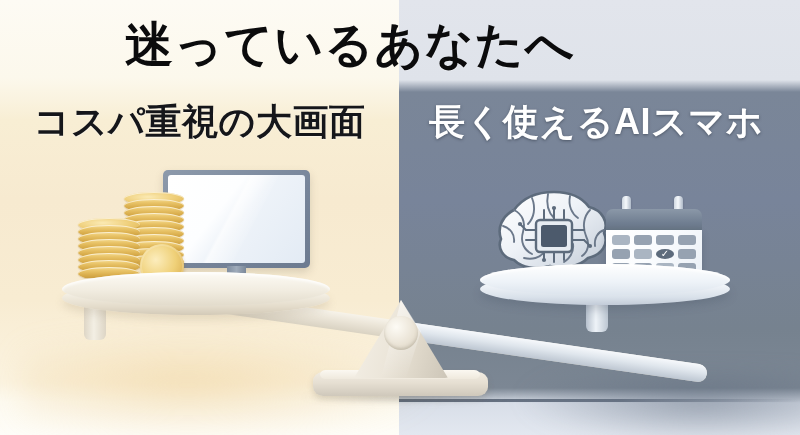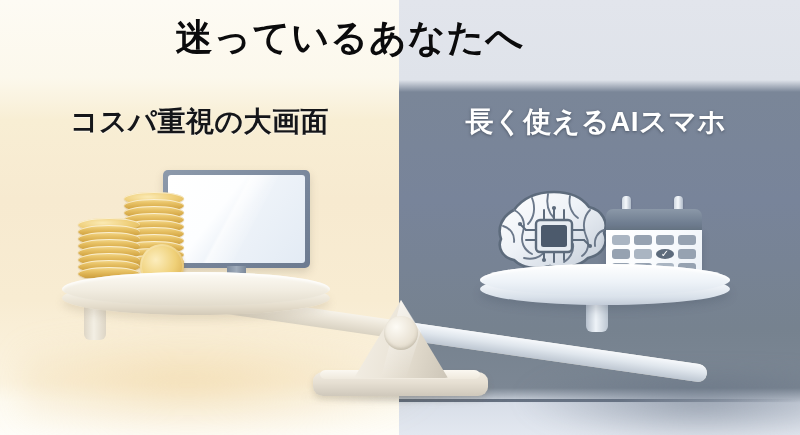--- a/index.html
+++ b/index.html
@@ -43,31 +43,31 @@
   }
   
   .seam{
     position:absolute;left:399px;top:399px;width:401px;height:3px;
     background:linear-gradient(to right,#4e5a6b,#5a6678 55%,rgba(120,132,150,0));
     opacity:.85;
   }
 
   
   #title{
-    position:absolute;left:0;top:12px;width:700px;
+    position:absolute;left:0;top:19px;width:700px;
     text-align:center;
-    font-size:37px;line-height:52px;
+    font-size:48px;line-height:52px;
     font-weight:700;
     letter-spacing:1px;
     color:#0b0b0c;
     text-shadow:0 1px 0 rgba(255,255,255,.25);
   }
   .side-label{
     position:absolute;top:102px;
-    font-size:28px;line-height:40px;
+    font-size:36px;line-height:40px;
     font-weight:700;
     letter-spacing:.5px;
   }
   #label-left{
     left:0;width:399px;text-align:center;
     color:#15161a;
     text-shadow:0 1px 1px rgba(255,255,255,.5);
   }
   #label-right{
     left:399px;width:394px;text-align:center;

